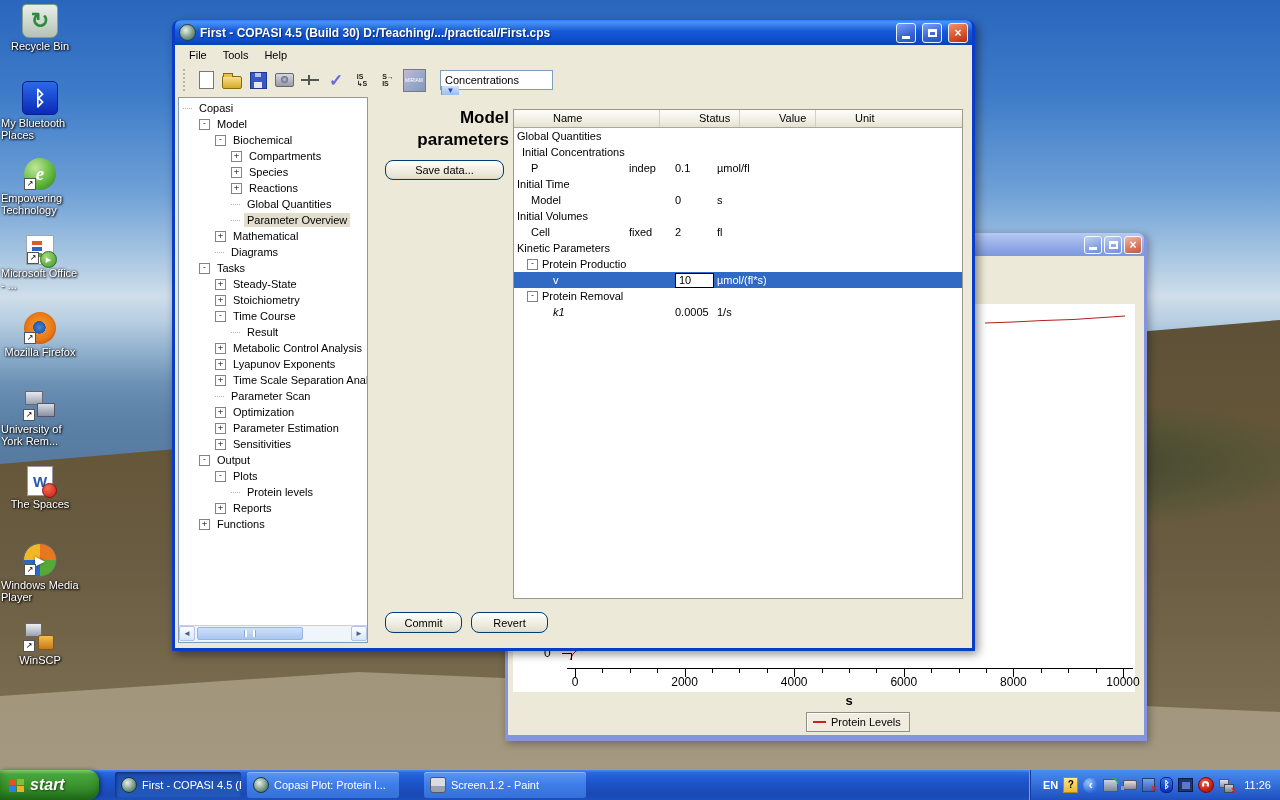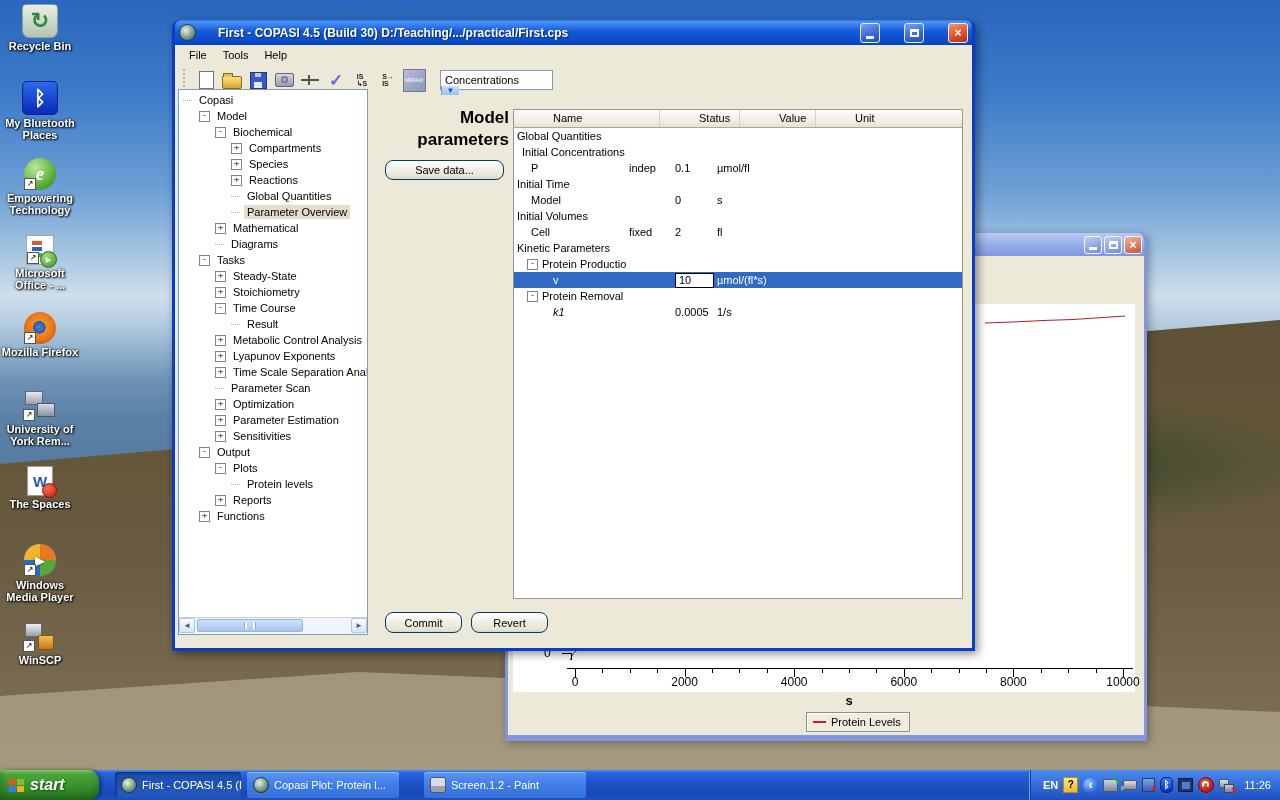--- a/index.html
+++ b/index.html
@@ -13,22 +13,22 @@
   .bg-land{position:absolute;inset:0;clip-path:polygon(0 58%,22% 55%,45% 49%,70% 44%,100% 40%,100% 100%,0 100%);
     background:linear-gradient(180deg,#857455 0%,#6e5f46 18%,#5c5038 38%,#655638 55%,#6a5c42 70%,#786a4e 86%,#857659 100%);}
   .bg-forest{position:absolute;left:55%;top:50%;width:48%;height:16%;
     background:radial-gradient(ellipse at 50% 50%,#36422a 0%,#43503266 55%,transparent 75%);}
   .bg-fore{position:absolute;inset:0;clip-path:polygon(0 87%,28% 84%,58% 86%,100% 89%,100% 100%,0 100%);
     background:linear-gradient(180deg,#8d7f63,#9c8f73 60%,#a59a82);}
 
   
   .desk-icons{position:absolute;left:0;top:4px;width:80px;z-index:1;}
   .desk-item{height:77px;display:flex;flex-direction:column;align-items:center;cursor:default;}
-  .dlabel{margin-top:2px;font-size:11px;line-height:12px;color:#fff;text-align:center;
-    text-shadow:1px 1px 2px #000,0 0 3px #000;max-width:78px;font-weight:bold;}
+  .dlabel{margin-top:2px;font-size:11px;line-height:12px;color:#fff;
+    text-shadow:1px 1px 2px #000,0 0 3px #000;max-width:78px;}
   .dicon{width:34px;height:32px;position:relative;display:flex;align-items:center;justify-content:center;flex:none;}
   .sc-arrow{position:absolute;left:0;bottom:0;width:10px;height:10px;background:#fff;border:1px solid #555;
     font-size:8px;line-height:9px;text-align:center;color:#000;}
   .recycle-bin-icon{background:linear-gradient(180deg,#e8efe8,#b6c2b6);border-radius:4px 4px 7px 7px;border:1px solid #8aa08a;}
   .recycle-bin-icon::before{content:"↻";color:#2e8b3e;font-size:22px;font-weight:bold;}
   .bluetooth-places-icon{background:linear-gradient(180deg,#2a6ae8,#0a2ab8);border-radius:5px;border:1px solid #082088;}
   .bluetooth-places-icon::before{content:"ᛒ";color:#fff;font-size:20px;font-weight:bold;}
   .empowering-technology-icon{background:radial-gradient(circle at 35% 30%,#bfe69a,#63b83f 55%,#2d7a20);border-radius:50%;width:32px;}
   .empowering-technology-icon::before{content:"e";color:#fff;font-size:19px;font-weight:bold;font-style:italic;font-family:"Liberation Serif",serif;}
   .microsoft-office-icon{background:#fff;border:1px solid #9aa;width:26px;height:28px;}
@@ -88,21 +88,21 @@
   .xaxis-title{position:absolute;left:46px;width:590px;top:437px;text-align:center;font-size:13px;font-weight:bold;color:#000;}
   .plot-legend{position:absolute;left:298px;top:456px;width:104px;height:20px;background:#f0ede0;
     border:1px solid #909080;box-shadow:1px 1px 0 #fff inset;display:flex;align-items:center;gap:5px;padding-left:6px;box-sizing:border-box;}
   .legend-swatch{width:13px;height:2px;background:#cc2020;}
   .legend-label{font-size:11px;color:#000;}
 
   
   .main-window{position:absolute;left:172px;top:20px;width:803px;height:631px;z-index:5;
     background:#0a3cc8;border-radius:8px 8px 0 0;padding:0 3px 3px;box-sizing:border-box;
     box-shadow:3px 3px 10px rgba(0,0,0,.45);}
-  .main-titlebar{height:25px;border-radius:6px 6px 0 0;display:flex;align-items:center;gap:22px;padding:0 4px;
+  .main-titlebar{height:25px;border-radius:6px 6px 0 0;display:flex;align-items:center;gap:4px;padding:0 4px;
     background:linear-gradient(180deg,#2a7cf5 0%,#4a93f7 8%,#1659d6 45%,#0e4fd1 75%,#0942b4 100%);}
   .title-text{flex:1;color:#fff;font-weight:bold;font-size:12px;text-shadow:1px 1px 1px #0a2a6a;
     white-space:nowrap;overflow:hidden;}
   .app-icon{width:15px;height:15px;border-radius:50%;flex:none;
     background:radial-gradient(circle at 38% 35%,#e8f0e8,#7a9a8a 55%,#3a5a4a);border:1px solid #24443a;}
   .client{position:relative;width:797px;height:603px;background:#ece9d8;}
   .menubar{height:20px;display:flex;align-items:center;padding-left:6px;font-size:11px;color:#000;}
   .menu-item{padding:2px 8px;}
   .toolbar{height:30px;display:flex;align-items:center;padding-left:8px;}
   .tool-grip{width:4px;height:22px;border-left:2px dotted #b8b4a4;margin-right:5px;}
@@ -122,21 +122,21 @@
   .ic-check{color:#6a6ad8;font-size:17px;font-weight:bold;}
   .ic-istext{font-size:7px;line-height:7px;font-weight:bold;color:#222;text-align:left;white-space:pre;}
   .ic-miriam{width:21px;height:21px;background:linear-gradient(135deg,#c8b8d8 0%,#98a8c8 55%,#8898b8 100%);
     border:1px solid #778;color:#fff;font-size:5px;display:flex;align-items:center;justify-content:center;overflow:hidden;}
   .combo{margin-left:14px;width:113px;height:20px;border:1px solid #7f9db9;background:#fff;display:flex;box-sizing:border-box;flex-direction:column;}
   .combo-value{flex:1;font-size:11px;padding:3px 0 0 4px;color:#000;}
   .combo-arrow{width:17px;background:linear-gradient(180deg,#cfe0fa,#9cbdf0);border-left:1px solid #7f9db9;
     color:#1a50c8;font-size:8px;display:flex;align-items:center;justify-content:center;}
 
   
-  .tree-panel{position:absolute;left:3px;top:44px;width:190px;height:546px;background:#fff;
+  .tree-panel{position:absolute;left:3px;top:52px;width:190px;height:546px;background:#fff;
     border:1px solid #7f9db9;box-sizing:border-box;overflow:hidden;}
   .tree-list{position:absolute;left:0;top:2px;right:0;bottom:16px;overflow:hidden;}
   .tree-item{height:16px;display:flex;align-items:center;font-size:11px;color:#000;white-space:nowrap;}
   .tree-item.selected .tree-label{background:#e2ddcc;}
   .expander{width:9px;height:9px;border:1px solid #848484;background:#fff;font-size:9px;line-height:7px;
     text-align:center;margin-right:4px;flex:none;color:#444;font-family:"DejaVu Sans Mono",monospace;}
   .exp-spacer{width:9px;margin-right:4px;flex:none;border-bottom:1px dotted #b8b4a4;height:1px;}
   .tree-label{padding:1px 3px;}
   .hscroll{position:absolute;left:0;right:0;bottom:0;height:16px;background:#f0f5fb;display:flex;border-top:1px solid #d4d0c8;}
   .sb-btn{width:16px;height:15px;background:linear-gradient(180deg,#fdfefe,#d7e5f7);border:1px solid #b0c4e8;

